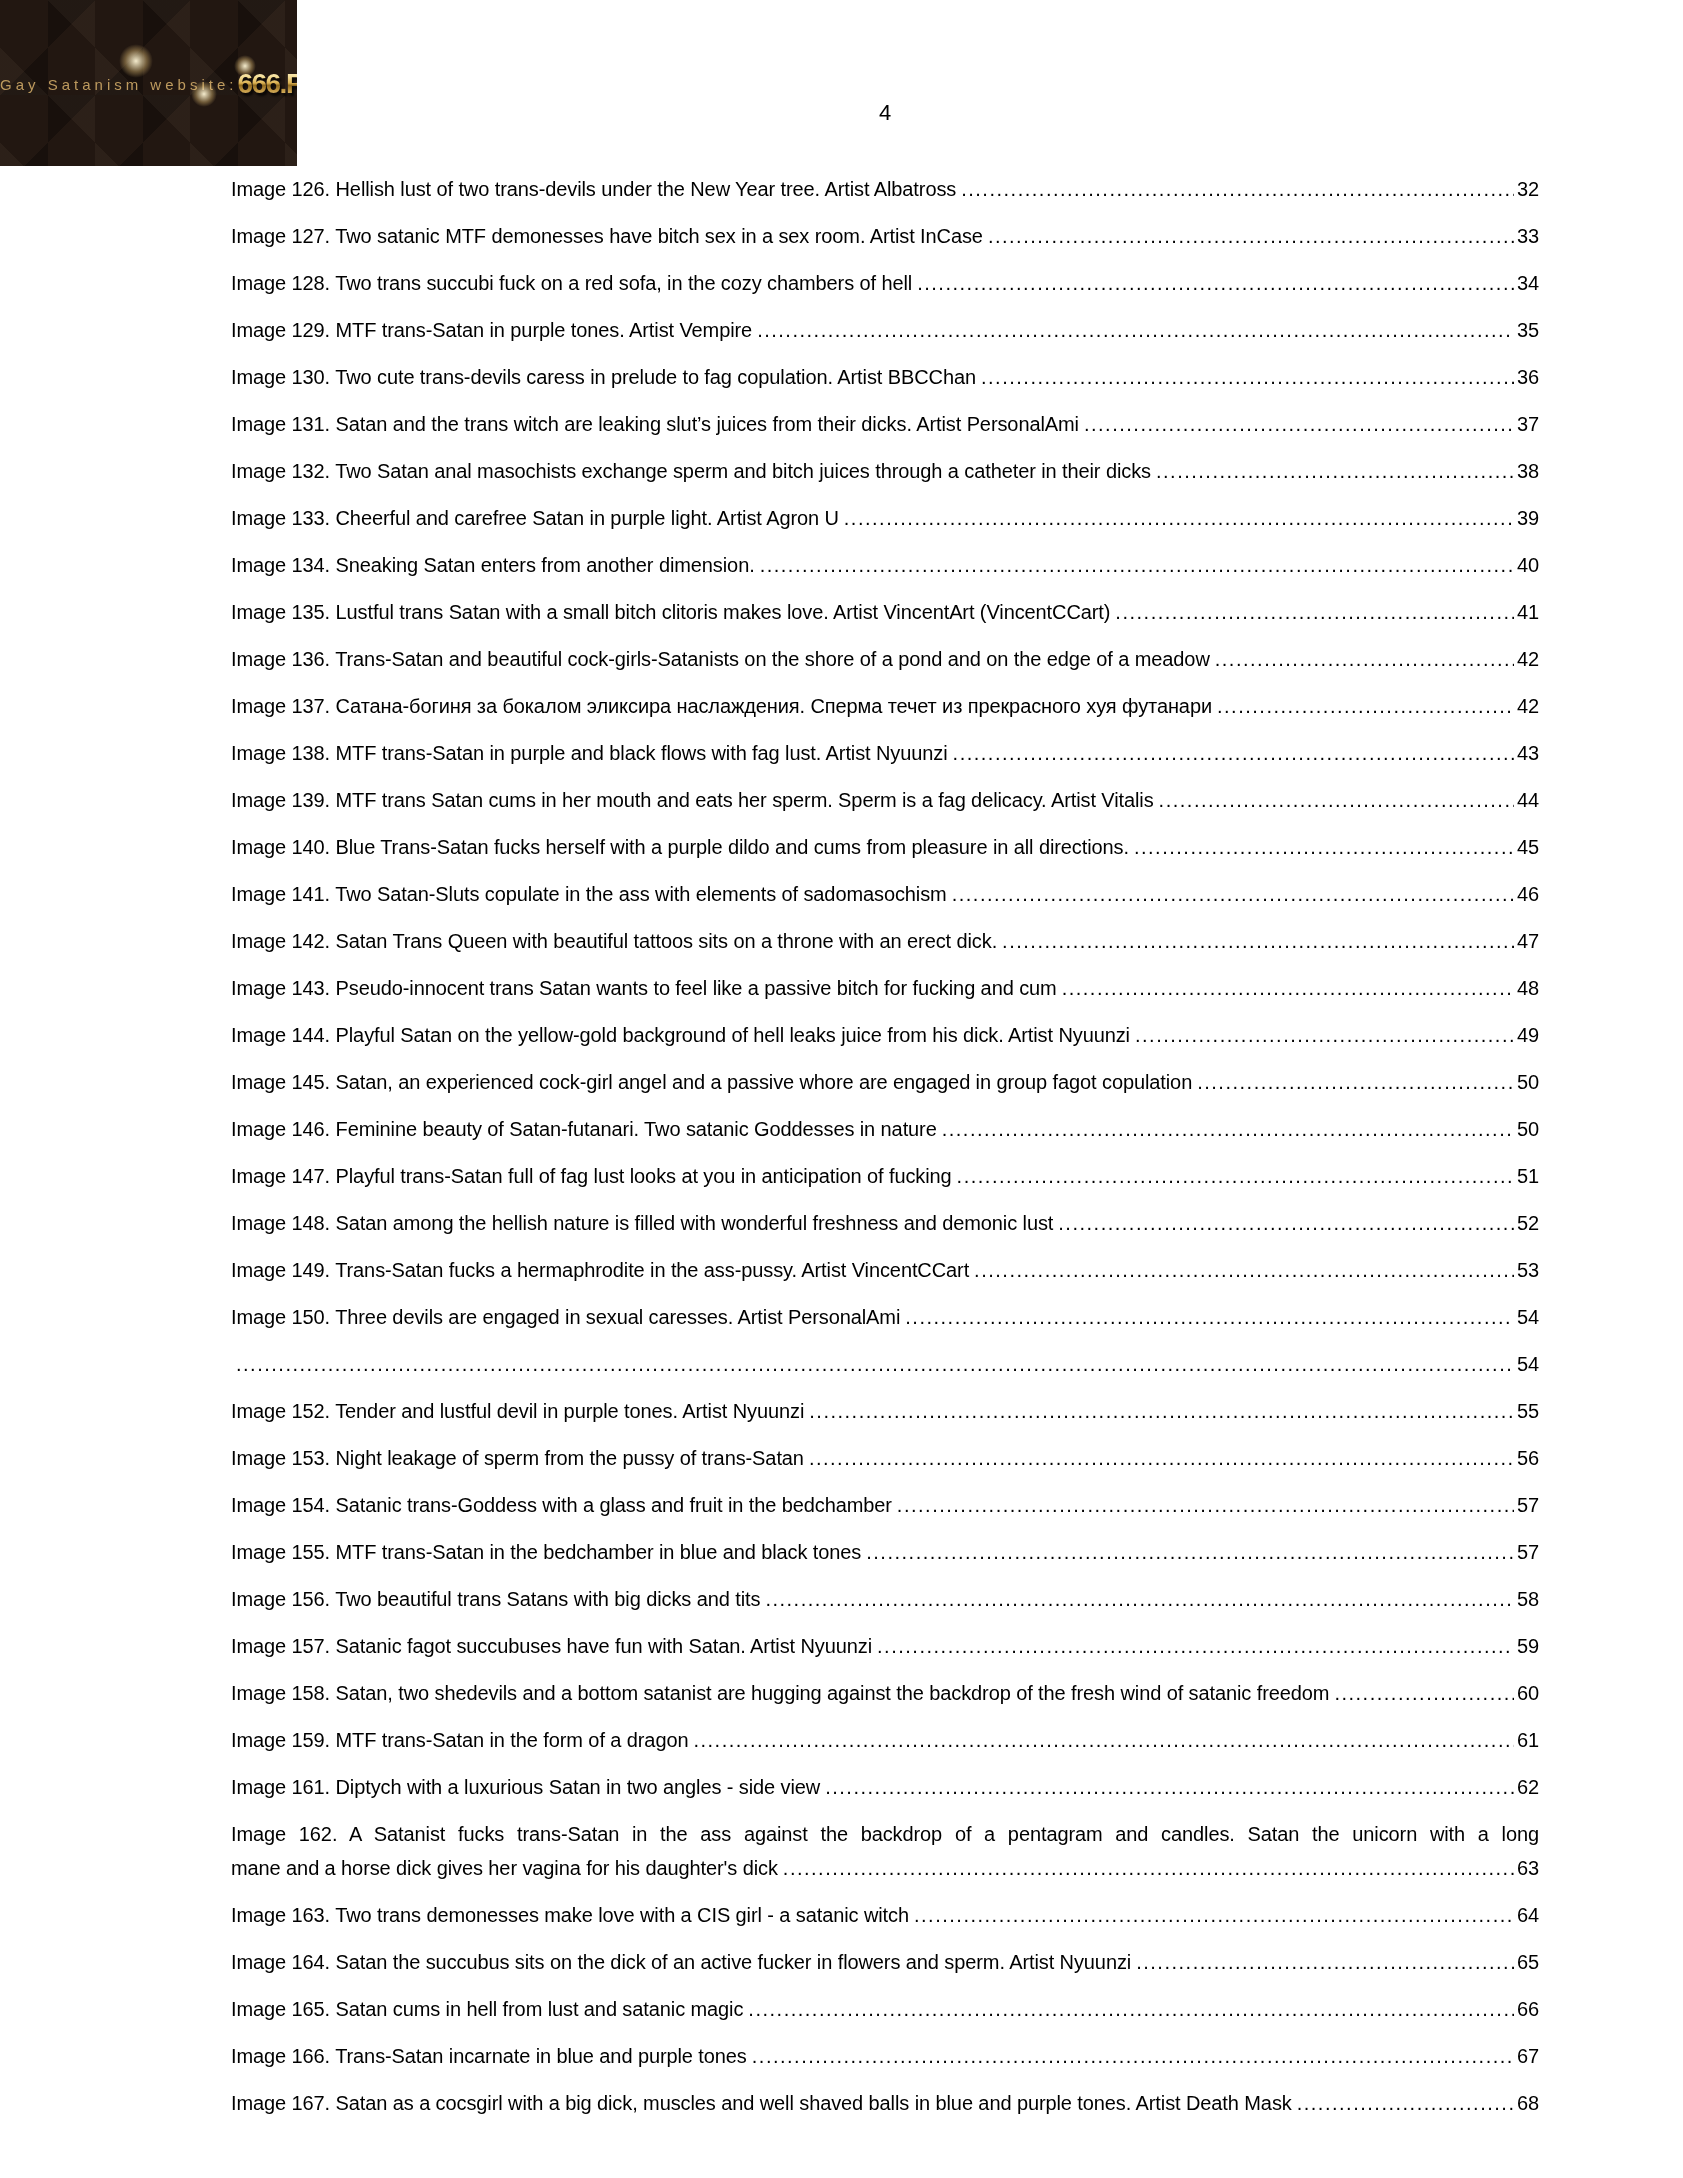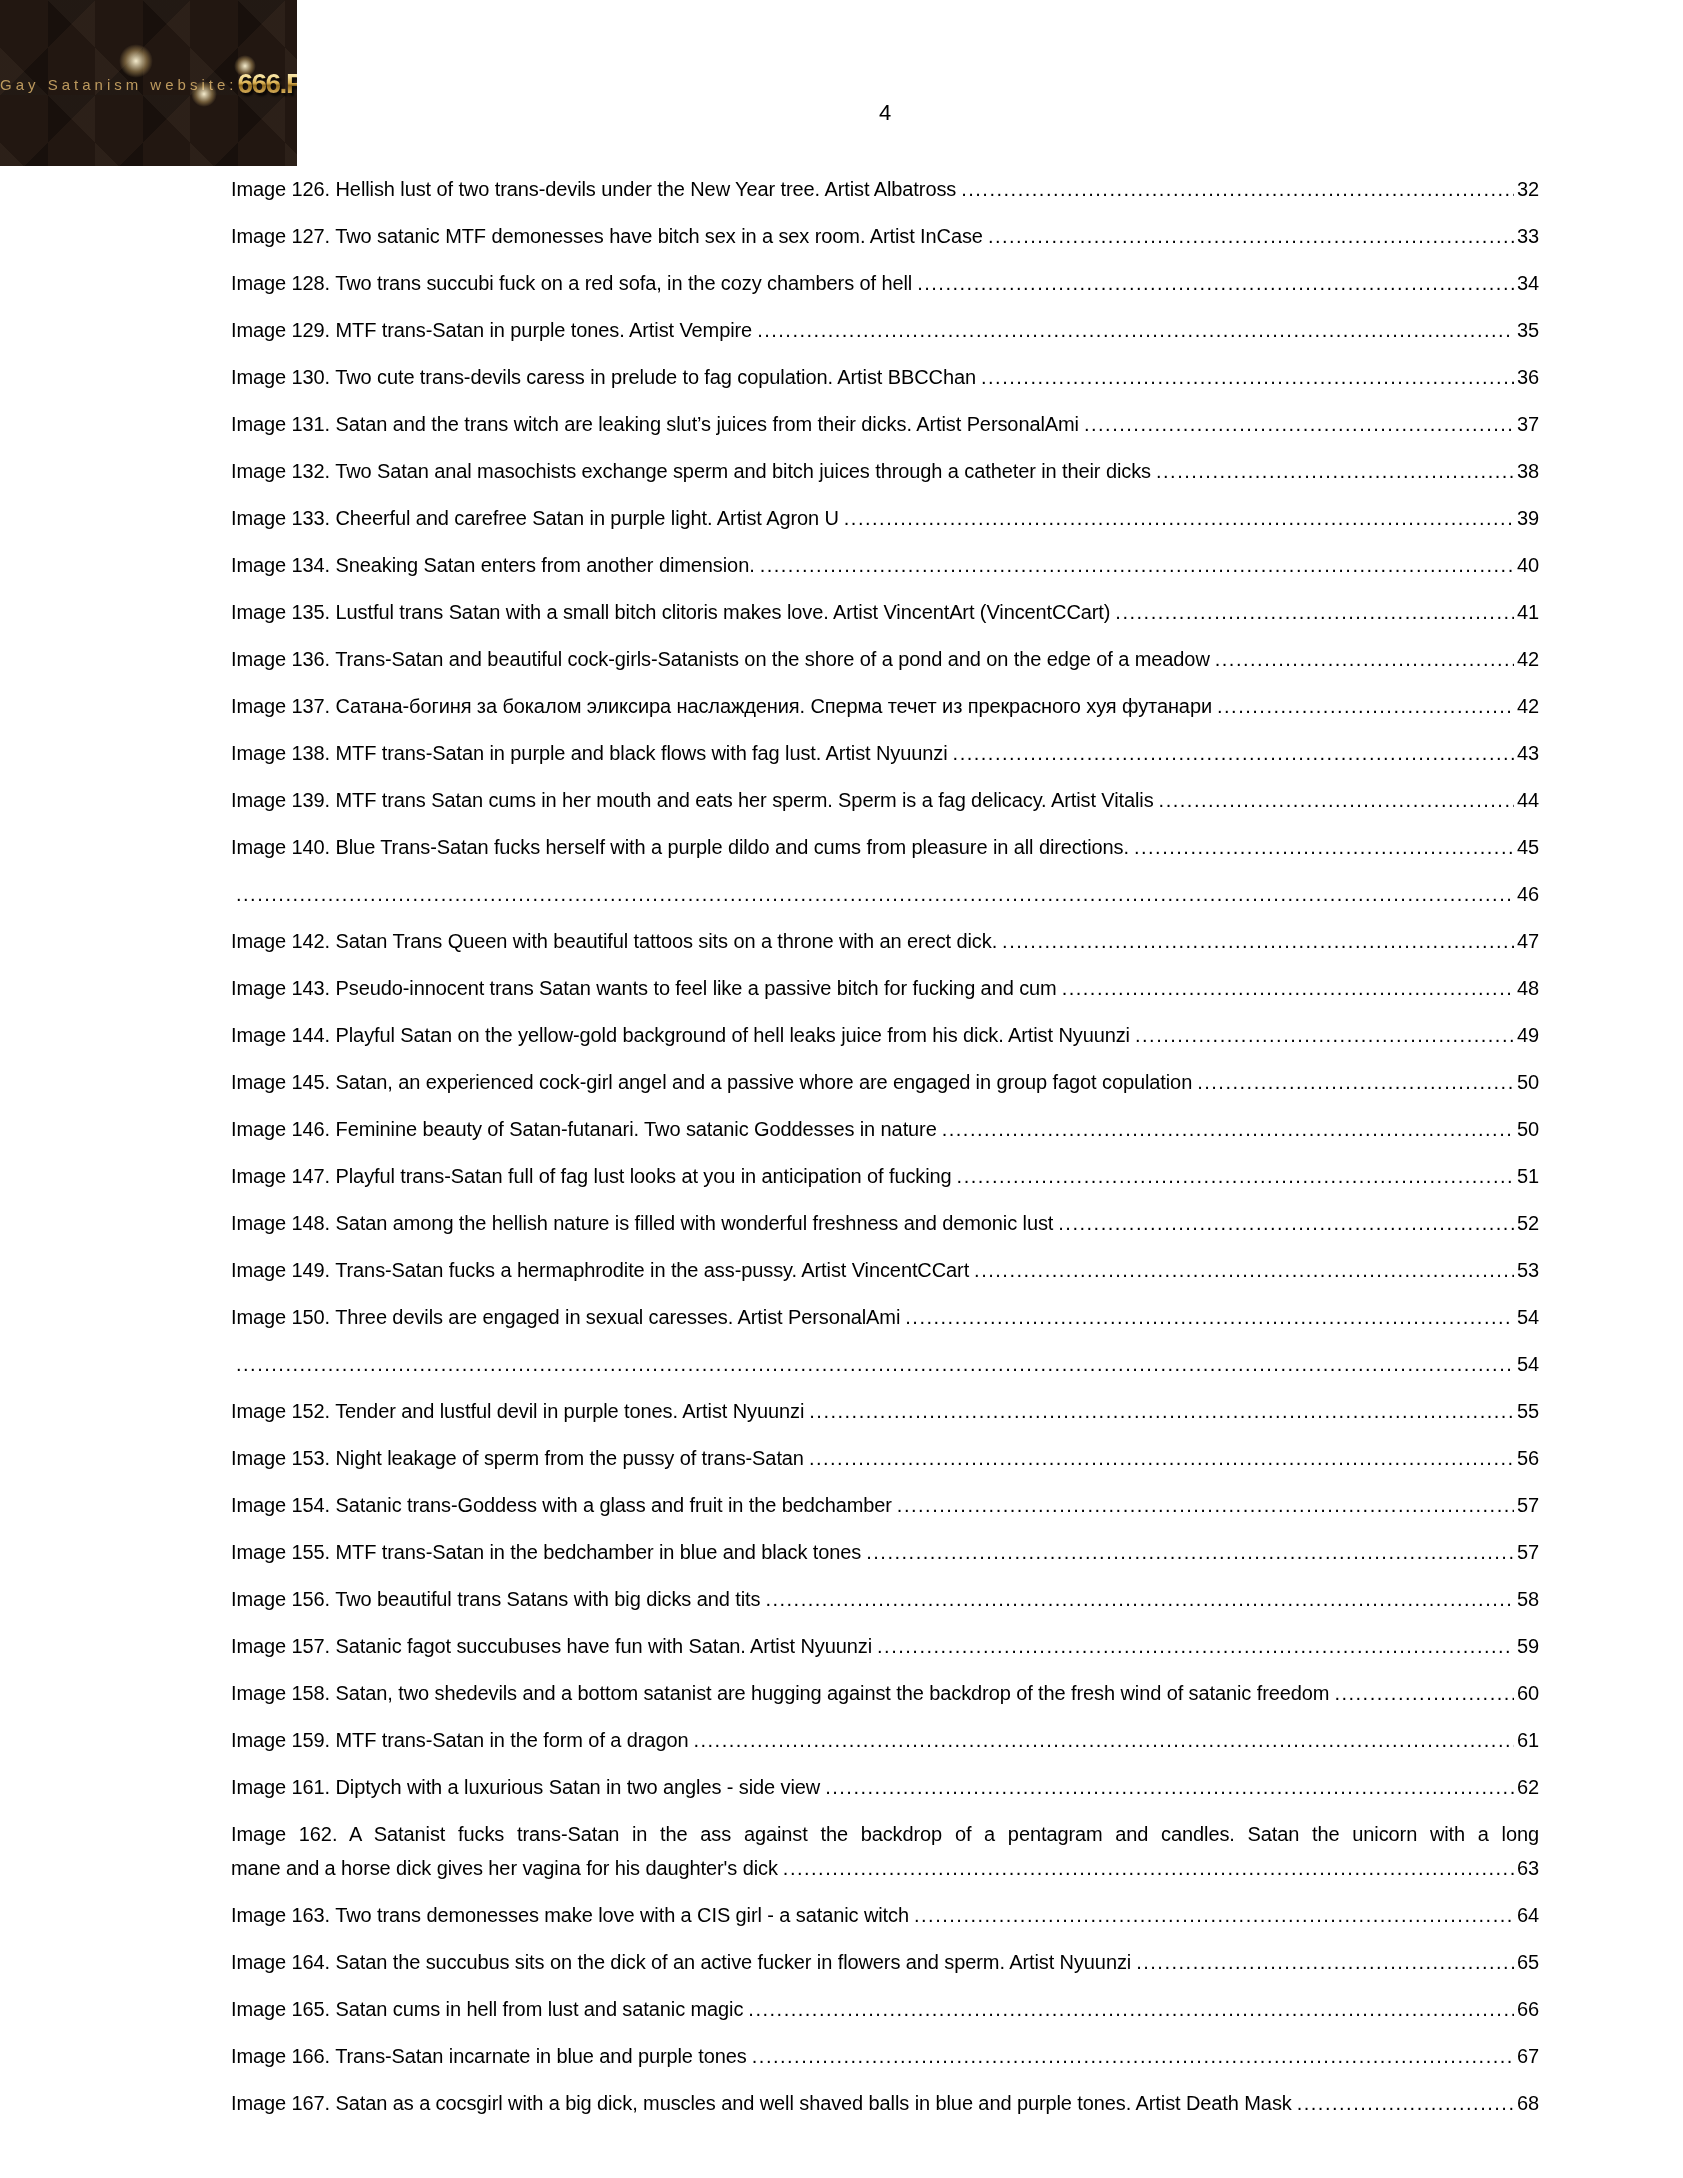--- a/index.html
+++ b/index.html
@@ -206,20 +206,21 @@
         <span class="toc-label">Image 139. MTF trans Satan cums in her mouth and eats her sperm. Sperm is a fag delicacy. Artist Vitalis</span>
         <span class="toc-dots">....................................................................................................................................................................................................................................................................................................................................................................................................................................................................................................................</span>
         <span class="toc-page">44</span>
       </div>
       <div class="toc-row">
         <span class="toc-label">Image 140. Blue Trans-Satan fucks herself with a purple dildo and cums from pleasure in all directions.</span>
         <span class="toc-dots">....................................................................................................................................................................................................................................................................................................................................................................................................................................................................................................................</span>
         <span class="toc-page">45</span>
       </div>
       <div class="toc-row">
+        <span class="toc-label">Image 141. Two Satan-Sluts copulate in the ass with elements of sadomasochism</span>
         <span class="toc-dots">....................................................................................................................................................................................................................................................................................................................................................................................................................................................................................................................</span>
         <span class="toc-page">46</span>
       </div>
       <div class="toc-row">
         <span class="toc-label">Image 142. Satan Trans Queen with beautiful tattoos sits on a throne with an erect dick.</span>
         <span class="toc-dots">....................................................................................................................................................................................................................................................................................................................................................................................................................................................................................................................</span>
         <span class="toc-page">47</span>
       </div>
       <div class="toc-row">
         <span class="toc-label">Image 143. Pseudo-innocent trans Satan wants to feel like a passive bitch for fucking and cum</span>

